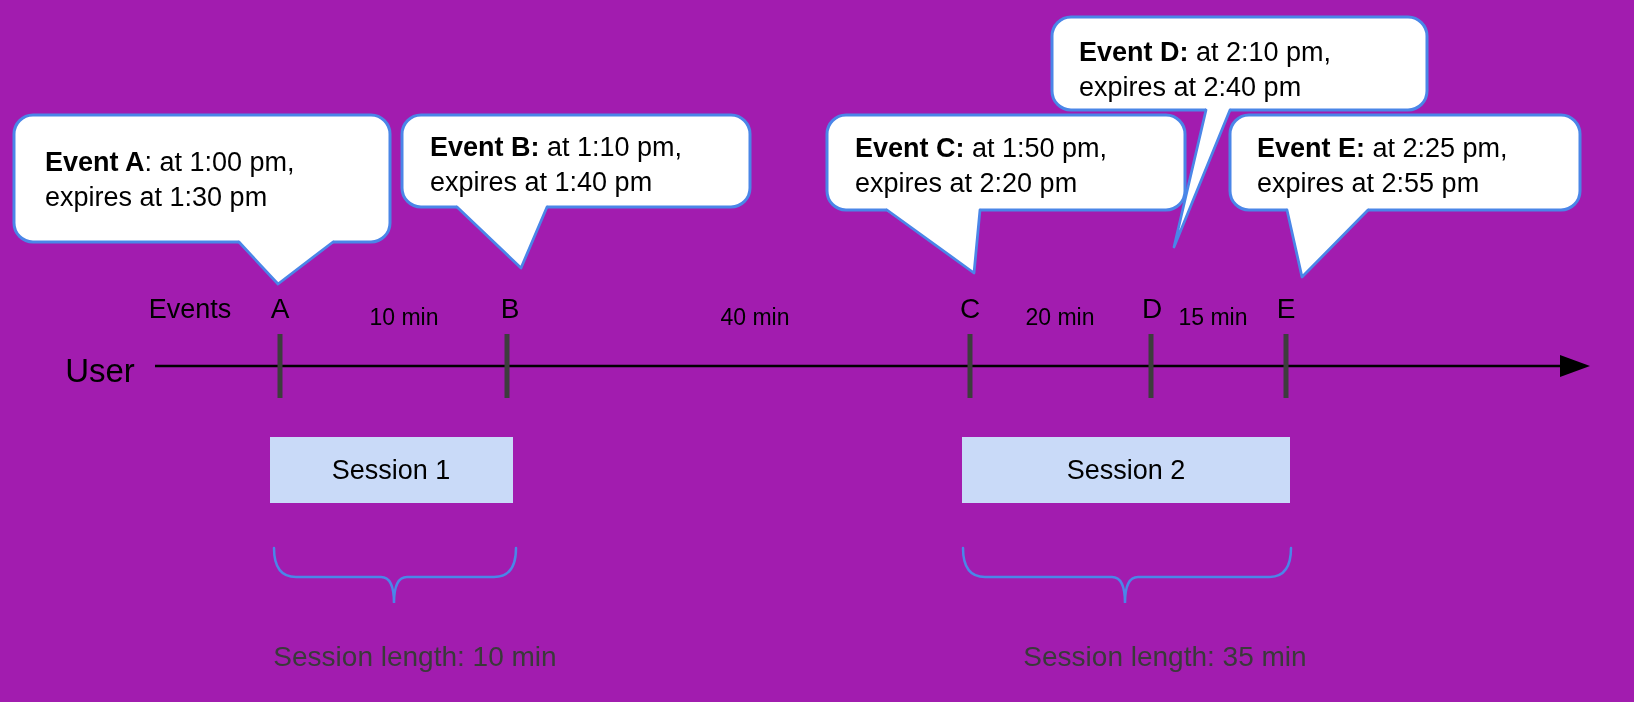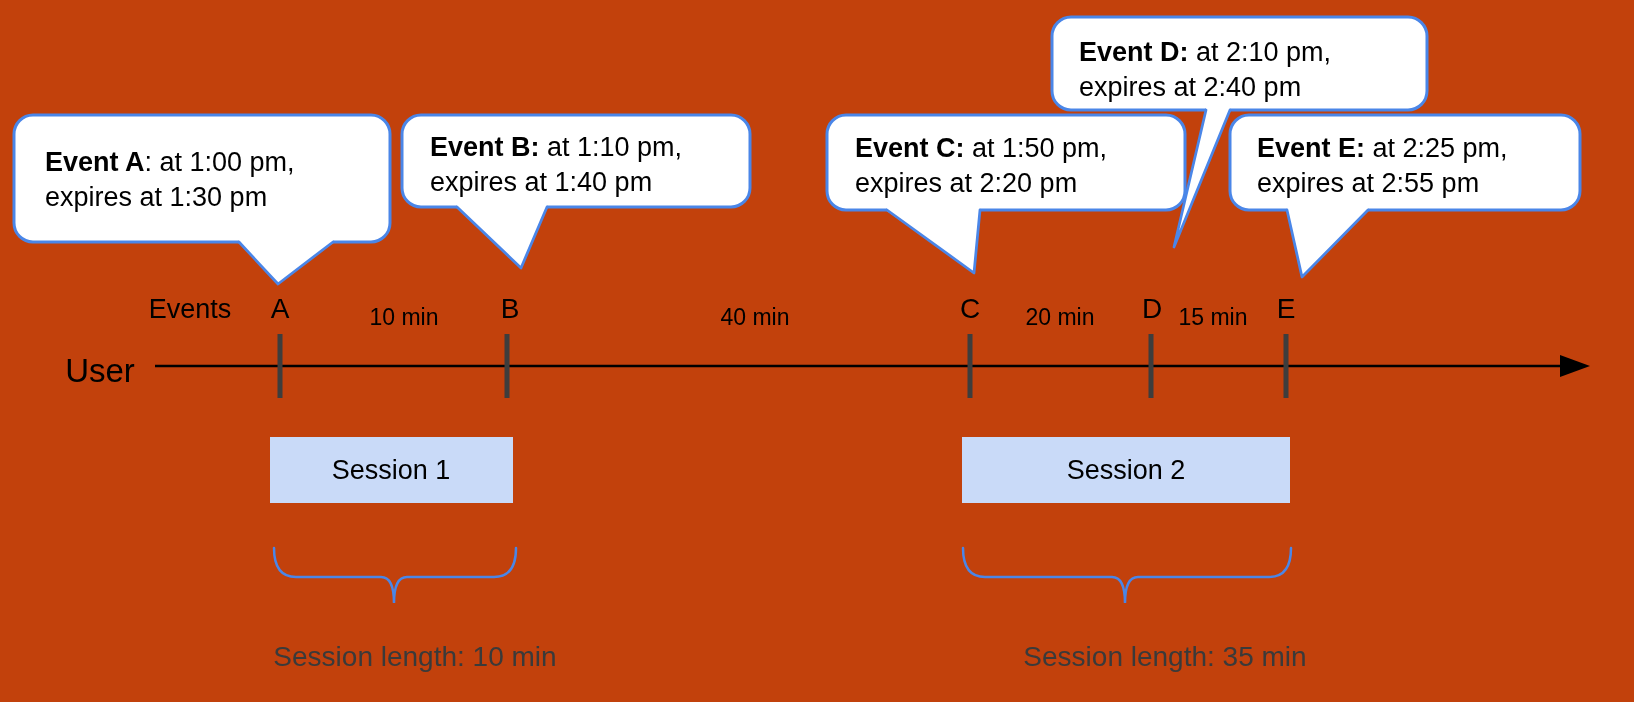--- a/index.html
+++ b/index.html
@@ -4,21 +4,21 @@
 <style>
   :root{
     --bubble_border:#4a86e8;
     --session_fill:#c9daf8;
     --tick:#3d3d3d;
     --axis:#000000;
     --text:#000000;
     --muted_text:#3a3a3a;
   }
   html,body{margin:0;padding:0;background:#ffffff;}
-  .stage{position:relative;width:1634px;height:702px;background:#c2410c;overflow:hidden;}
+  .stage{position:relative;width:1634px;height:702px;background:#a21caf;overflow:hidden;}
   svg{display:block;}
   svg text{white-space:pre;font-family:"Liberation Sans","DejaVu Sans",sans-serif;fill:var(--text);}
   .bubble-box{fill:#ffffff;stroke:var(--bubble_border);stroke-width:3;}
   .tail-fill{fill:#ffffff;stroke:none;}
   .tail-stroke{fill:none;stroke:var(--bubble_border);stroke-width:2.75;stroke-linejoin:round;stroke-linecap:round;}
   .bubble-text{font-size:27px;}
   .bubble-text .b{font-weight:bold;}
   .axis-line{stroke:var(--axis);stroke-width:2.5;}
   .arrow-head{fill:var(--axis);}
   .tick{stroke:var(--tick);stroke-width:5;}

